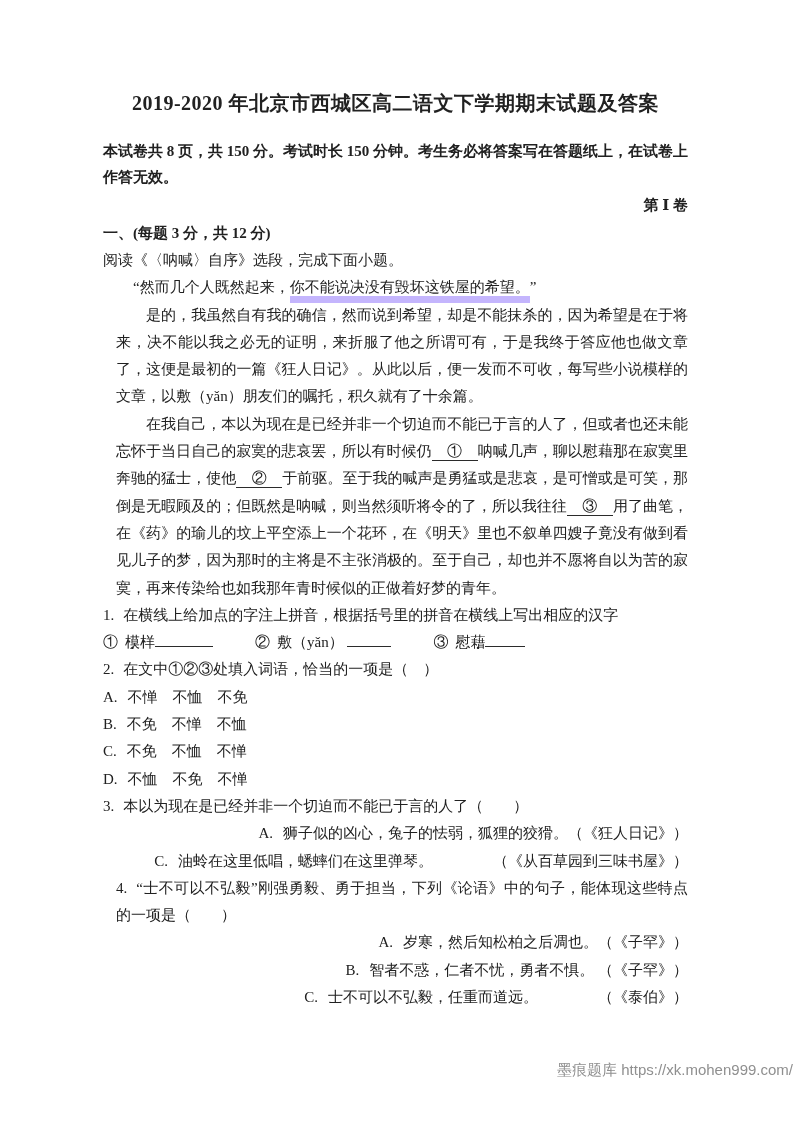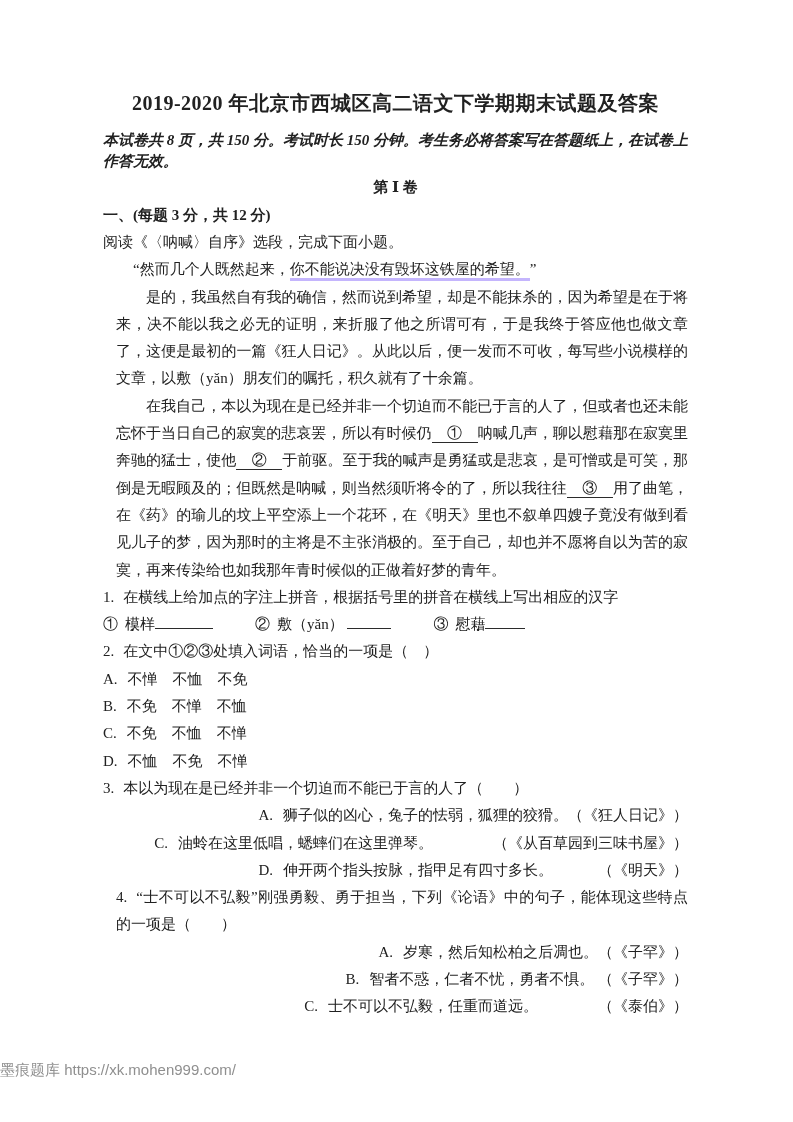--- a/index.html
+++ b/index.html
@@ -5,29 +5,29 @@
   html,body{margin:0;padding:0;}
   body{
     width:793px;height:1122px;background:#ffffff;position:relative;
     font-family:"Liberation Serif","DejaVu Serif",serif;
     color:#212121;overflow:hidden;
   }
   .content{padding:88px 105px 0 103px;}
   p{margin:0;}
   .title{
     font-size:20px;font-weight:bold;text-align:center;
-    line-height:30px;margin-bottom:12px;letter-spacing:0.5px;
+    line-height:30px;margin-bottom:20px;letter-spacing:0.5px;
   }
-  .notice{font-weight:bold;font-size:15px;line-height:21px;text-align:justify;font-style:italic;}
-  .volume{font-weight:bold;font-size:15px;text-align:center;line-height:28px;margin-top:1px;}
+  .notice{font-weight:bold;font-size:15px;line-height:26px;text-align:justify;}
+  .volume{font-weight:bold;font-size:15px;text-align:right;line-height:28px;margin-top:1px;}
   .section-head{font-weight:bold;font-size:15px;line-height:28px;}
   .line{font-size:15px;line-height:27.3px;}
   .para{font-size:15px;line-height:27.3px;text-align:justify;margin-left:13px;}
   .indent{text-indent:2em;}
-  .u{border-bottom:3px solid #c4b5fd;padding-bottom:1px;}
+  .u{border-bottom:7px solid #c4b5fd;padding-bottom:1px;}
   .dot{position:relative;}
   .dot::after{
     content:"·";position:absolute;left:50%;bottom:-0.80em;
     transform:translateX(-50%);font-weight:bold;color:#212121;
   }
   .nblank{
     display:inline-block;min-width:38px;padding:0 4px;text-align:center;
     border-bottom:1px solid #2b2b2b;text-indent:0;line-height:1.2;
   }
   .ublank{
@@ -39,21 +39,21 @@
   .bw3{width:40px;}
   .qlabel{margin-right:9px;}
   .q1item{margin-right:42px;}
   .q1item:last-child{margin-right:0;}
   .q1num{margin-right:7px;}
   .optrow{display:flex;font-size:15px;line-height:27.3px;flex-direction:column;}
   .optrow .opt:first-child{width:341px;flex:none;}
   .optlabel{margin-right:10px;}
   .optline{font-size:15px;line-height:27.3px;white-space:pre-wrap;text-align:right;}
   .footer{
-    position:absolute;left:0;right:0;top:1061px;text-align:left;
+    position:absolute;left:0;right:0;top:1061px;text-align:right;
     font-size:15px;color:#8f8f8f;
     font-family:"Liberation Sans","DejaVu Sans",sans-serif;
   }
 </style>
 </head>
 <body>
 
 <div class="content">
 
   <p class="title">2019-2020 年北京市西城区高二语文下学期期末试题及答案</p>
@@ -84,21 +84,20 @@
   </div>
   <div class="optrow">
     <span class="opt"><span class="optlabel">C.</span><span>不免　不恤　不惮</span></span>
     <span class="opt"><span class="optlabel">D.</span><span>不恤　不免　不惮</span></span>
   </div>
 
   <p class="line"><span class="qlabel">3.</span><span>本以为现在是已经并非一个切迫而不能已于言的人了（　　）</span></p>
 
   <p class="optline"><span class="optlabel">A.</span><span>狮子似的凶心，兔子的怯弱，狐狸的狡猾。（《狂人日记》）</span></p>
   <p class="optline"><span class="optlabel">C.</span><span>油蛉在这里低唱，蟋蟀们在这里弹琴。　　　　（《从百草园到三味书屋》）</span></p>
-  <p class="optline"><span class="optlabel">D.</span><span>伸开两个指头按脉，指甲足有四寸多长。　　　（《明天》）</span></p>
 
   <p class="para"><span class="qlabel">4.</span><span>“士不可以不弘毅”刚强勇毅、勇于担当，下列《论语》中的句子，能体现这些特点的一项是（　　）</span></p>
 
   <p class="optline"><span class="optlabel">A.</span><span>岁寒，然后知松柏之后凋也。（《子罕》）</span></p>
   <p class="optline"><span class="optlabel">B.</span><span>智者不惑，仁者不忧，勇者不惧。 （《子罕》）</span></p>
   <p class="optline"><span class="optlabel">C.</span><span>士不可以不弘毅，任重而道远。　　　　（《泰伯》）</span></p>
 
 </div>
 
 <div class="footer"><span>墨痕题库</span> <span>https://xk.mohen999.com/</span></div>

